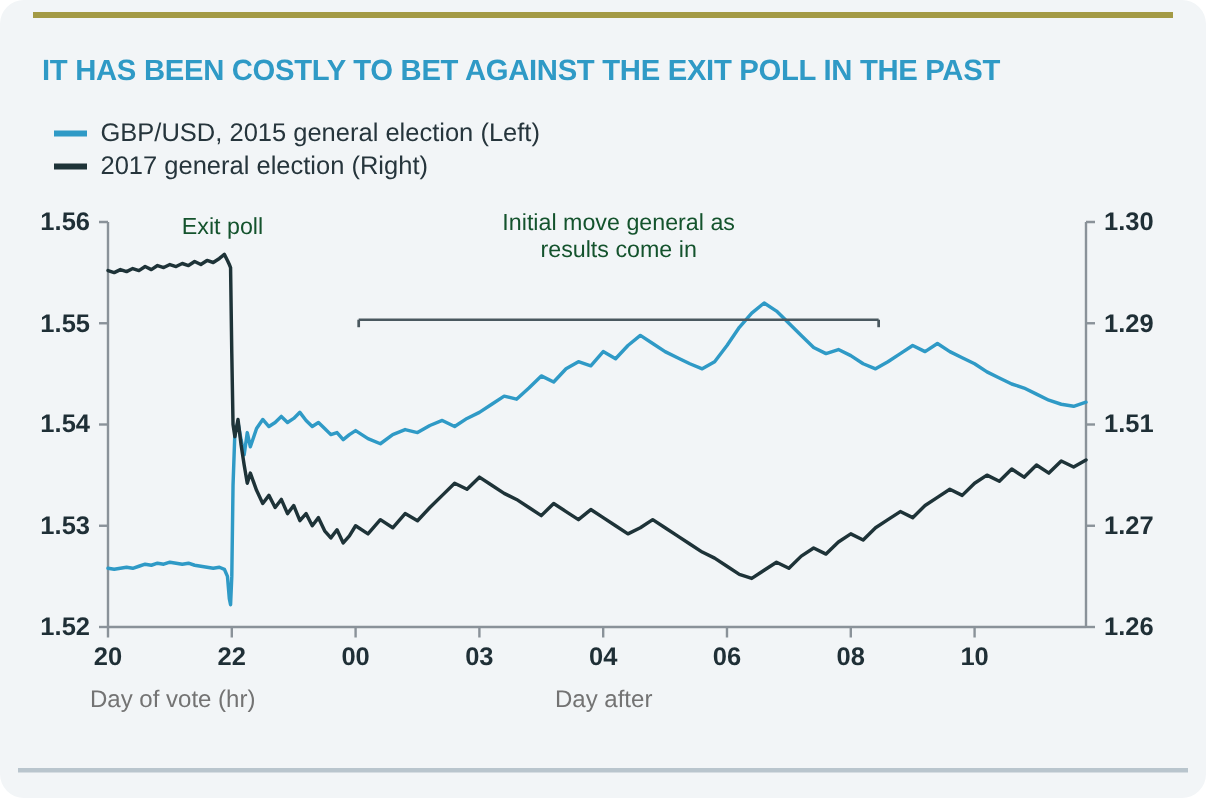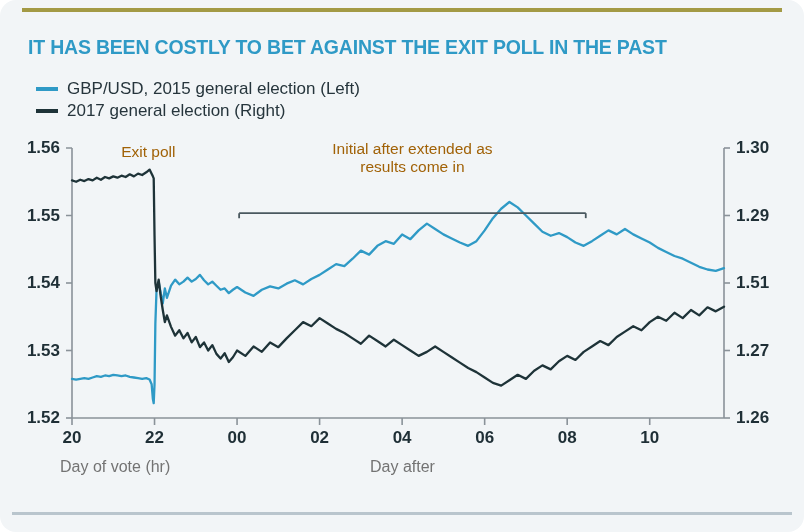--- a/index.html
+++ b/index.html
@@ -79,21 +79,21 @@
     font-weight: bold;
     color: #1f2f36;
     white-space: nowrap;
   }
   .ytick-left { text-align: right; }
   .ytick-right { text-align: left; }
   .xtick { text-align: center; }
   .annot {
     position: absolute;
     font-size: 15.5px;
-    color: #a16207;
+    color: #14532d;
     text-align: center;
     white-space: nowrap;
     line-height: 18px;
   }
   .axis-caption {
     position: absolute;
     font-size: 16px;
     color: #737373;
     text-align: left;
     white-space: nowrap;
@@ -159,30 +159,30 @@
       <div class="axis-tick-label ytick-left" style="left: 0px; width: 60px; top: 205.5px;">1.55</div>
       <div class="axis-tick-label ytick-left" style="left: 0px; width: 60px; top: 138px;">1.56</div>
       <div class="axis-tick-label ytick-right" style="left: 736px; top: 408px;">1.26</div>
       <div class="axis-tick-label ytick-right" style="left: 736px; top: 340.5px;">1.27</div>
       <div class="axis-tick-label ytick-right" style="left: 736px; top: 273px;">1.51</div>
       <div class="axis-tick-label ytick-right" style="left: 736px; top: 205.5px;">1.29</div>
       <div class="axis-tick-label ytick-right" style="left: 736px; top: 138px;">1.30</div>
       <div class="axis-tick-label xtick" style="left: 42px; width: 60px; top: 428px;">20</div>
       <div class="axis-tick-label xtick" style="left: 124.532px; width: 60px; top: 428px;">22</div>
       <div class="axis-tick-label xtick" style="left: 207.063px; width: 60px; top: 428px;">00</div>
-      <div class="axis-tick-label xtick" style="left: 289.595px; width: 60px; top: 428px;">02</div>
+      <div class="axis-tick-label xtick" style="left: 289.595px; width: 60px; top: 428px;">03</div>
       <div class="axis-tick-label xtick" style="left: 372.127px; width: 60px; top: 428px;">04</div>
       <div class="axis-tick-label xtick" style="left: 454.658px; width: 60px; top: 428px;">06</div>
       <div class="axis-tick-label xtick" style="left: 537.19px; width: 60px; top: 428px;">08</div>
       <div class="axis-tick-label xtick" style="left: 619.722px; width: 60px; top: 428px;">10</div>
     </div>
   <div id="annot-layer">
       <div class="annot" style="left: 68.3418px; width: 160px; top: 143px;">Exit poll</div>
       <div class="annot" style="left: 262.443px; width: 300px; top: 140px;">
-        <div>Initial after extended as</div>
+        <div>Initial move general as</div>
         <div>results come in</div>
       </div>
     </div>
 
   <div class="axis-caption" style="left:60px;top:458px;width:200px;">Day of vote (hr)</div>
   <div class="axis-caption" style="left:370px;top:458px;width:180px;">Day after</div>
 
   <div class="bottom-rule"></div>
 </div>
 

